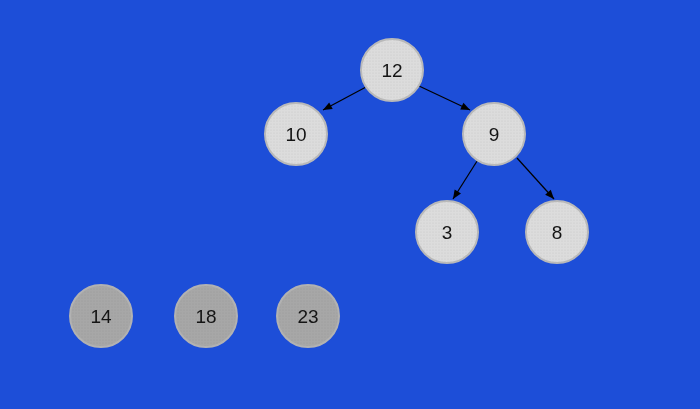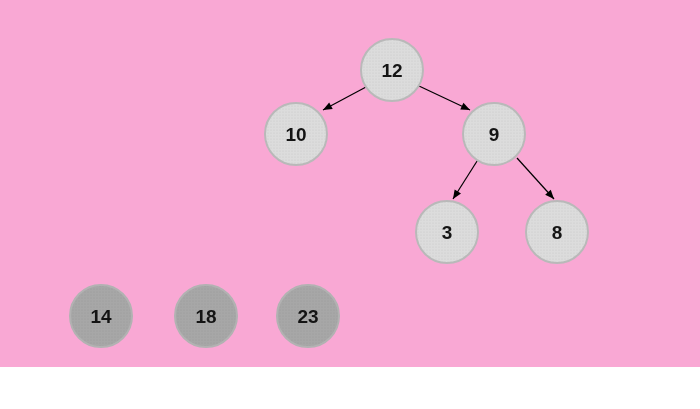--- a/index.html
+++ b/index.html
@@ -1,23 +1,22 @@
 <!DOCTYPE html>
 <html><head>
 <meta charset="utf-8">
 <style>
   html, body { margin: 0; padding: 0; background: #ffffff; }
   .canvas {
     position: relative;
     width: 700px;
-    height: 367px;
-    background: #f9a8d4;
+    height: 409px;
+    background: #1d4ed8;
     overflow: hidden;
     font-family: "Liberation Sans", sans-serif;
-    font-weight: bold;
   }
   svg { display: block; }
   .edge-line {
     stroke: #000000;
     stroke-width: 1.2;
     fill: none;
   }
   .arrow-head { fill: #000000; }
   .node-circle { stroke-width: 2; }
   .node-label {

